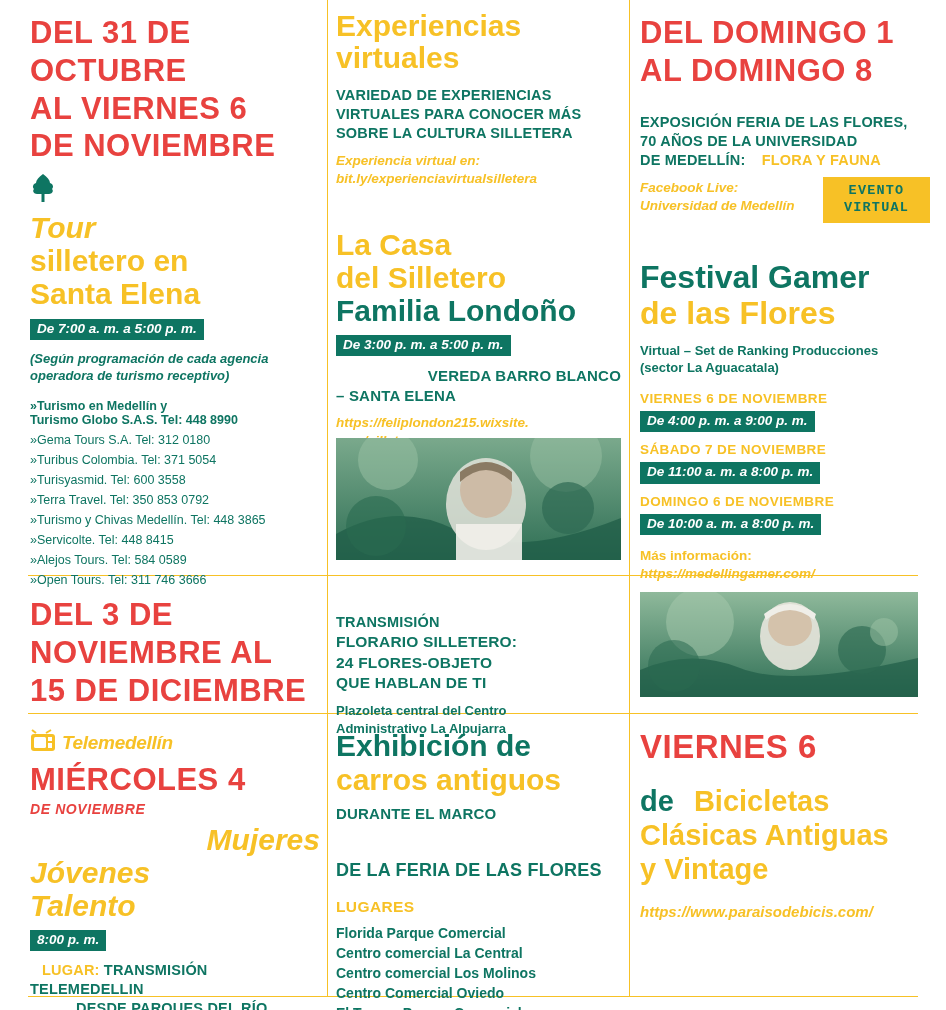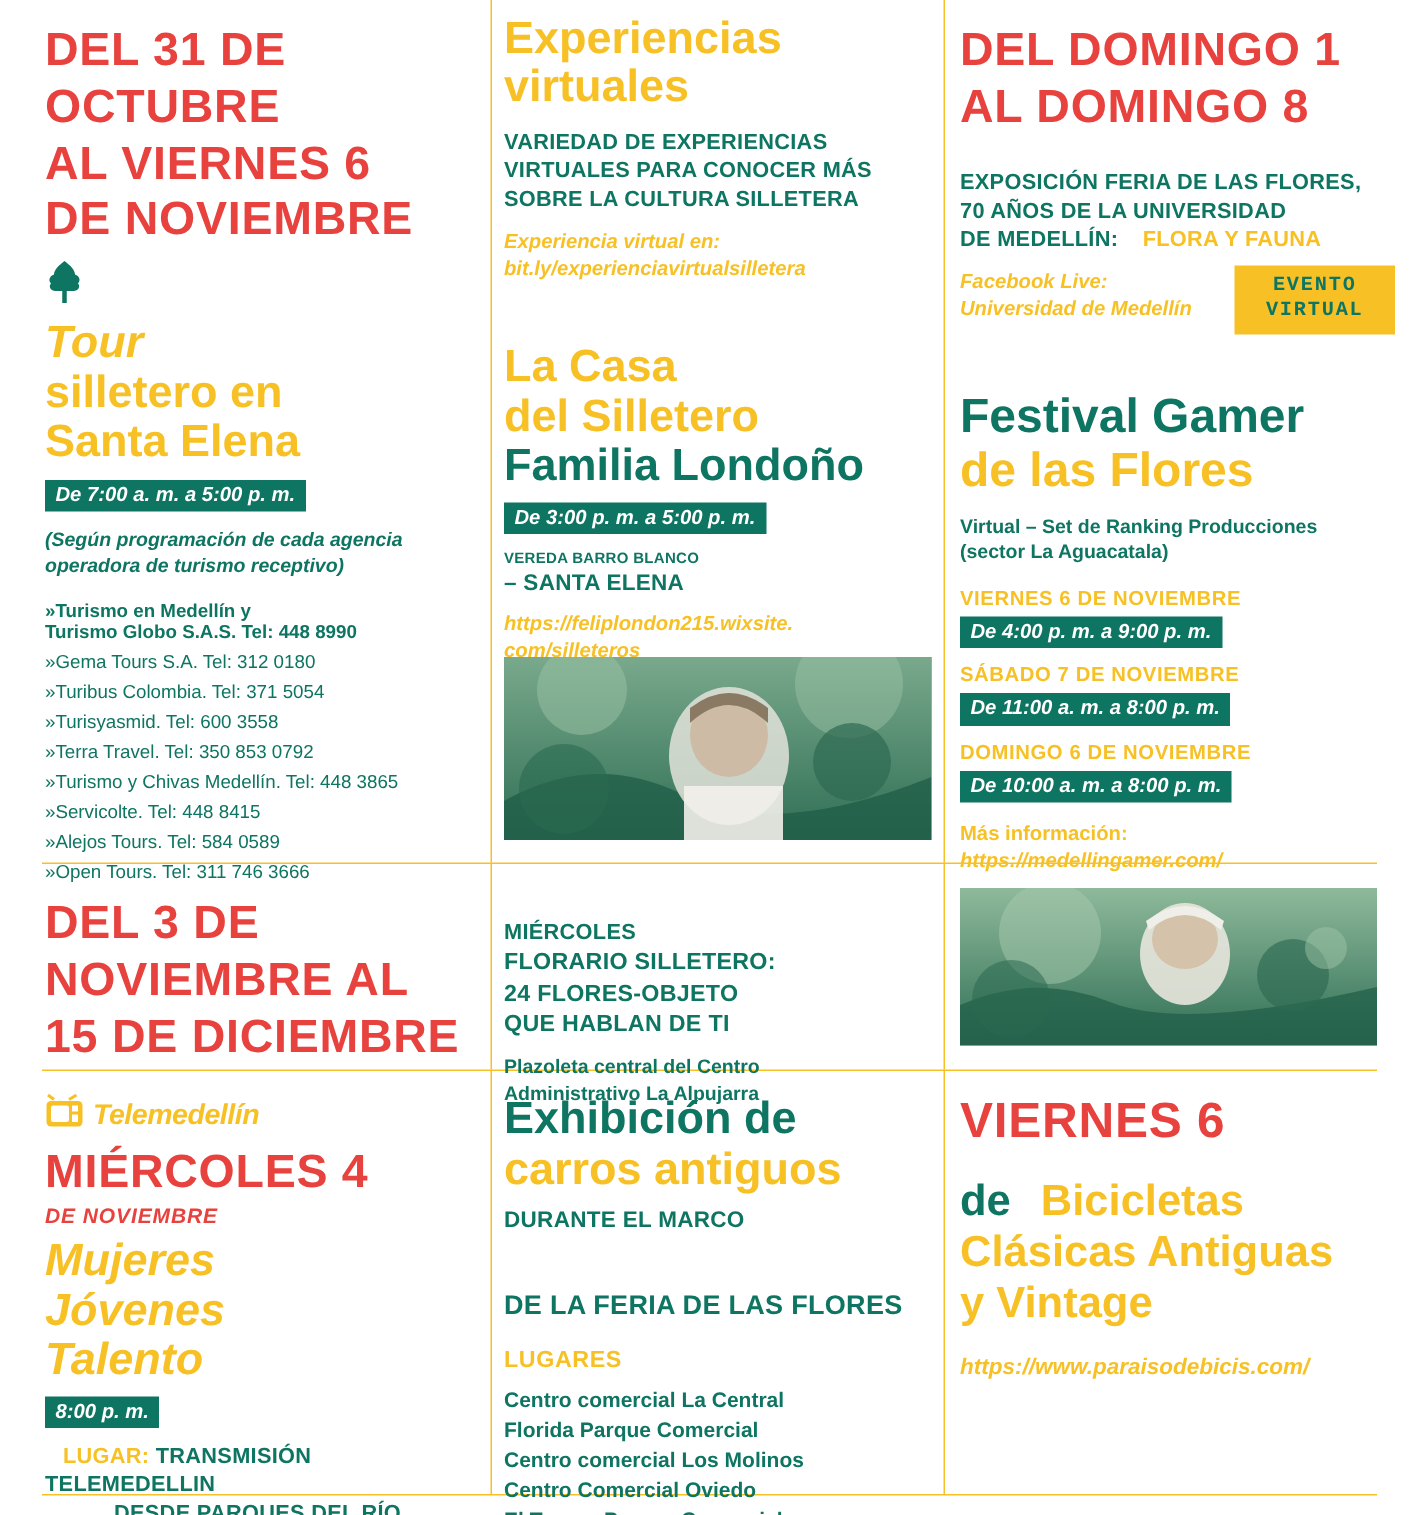--- a/index.html
+++ b/index.html
@@ -202,21 +202,21 @@
 
   <div class="col" style="left:336px; top:228px; width:285px;">
     <div class="hdr-yellow" style="font-size:30px; line-height:1.1;">La Casa</div>
     <div class="hdr-yellow" style="font-size:30px; line-height:1.1;">del Silletero</div>
     <div class="hdr-green" style="font-size:30px; line-height:1.1;">Familia Londoño</div>
 
     <div style="margin-top:8px;">
       <span class="chip">De 3:00 p. m. a 5:00 p. m.</span>
     </div>
 
-    <div class="sub-green" style="margin-top:10px; font-size:10px;">VEREDA BARRO BLANCO</div>
+    <div class="sub-green" style="margin-top:10px; font-size:15px;text-align:right;">VEREDA BARRO BLANCO</div>
     <div class="sub-green" style="font-size:15px;">– SANTA ELENA</div>
 
     <a class="link-yellow" style="margin-top:8px;" href="#">https://feliplondon215.wixsite.</a>
     <a class="link-yellow" href="#">com/silleteros</a>
   </div>
 
   <div class="photo" style="left:336px; top:438px; width:285px; height:122px;">
     <div class="ph-inner">
       <svg width="100%" height="100%" viewBox="0 0 285 122" preserveAspectRatio="none" xmlns="http://www.w3.org/2000/svg">
         <defs>
@@ -283,21 +283,21 @@
     <a class="link-yellow" href="#">https://medellingamer.com/</a>
   </div>
 
   <div class="col" style="left:30px; top:596px; width:290px;">
     <div class="hdr-red">DEL 3 DE</div>
     <div class="hdr-red">NOVIEMBRE AL</div>
     <div class="hdr-red">15 DE DICIEMBRE</div>
   </div>
 
   <div class="col" style="left:336px; top:613px; width:285px;">
-    <div class="sub-green">MIÉRCOLES</div>
+    <div class="sub-green">TRANSMISIÓN</div>
     <div class="sub-green" style="font-size:15.5px;">FLORARIO SILLETERO:</div>
     <div class="sub-green" style="font-size:15.5px;">24 FLORES-OBJETO</div>
     <div class="sub-green" style="font-size:15.5px;">QUE HABLAN DE TI</div>
     <div class="small-bold-green" style="margin-top:9px;">Plazoleta central del Centro</div>
     <div class="small-bold-green">Administrativo La Alpujarra</div>
   </div>
 
   <div class="photo" style="left:640px; top:592px; width:278px; height:105px;">
     <div class="ph-inner">
       <svg width="100%" height="100%" viewBox="0 0 278 105" preserveAspectRatio="none" xmlns="http://www.w3.org/2000/svg">
@@ -331,21 +331,21 @@
           <rect x="18" y="8" width="4" height="4" fill="#ffffff"></rect>
           <rect x="18" y="14" width="4" height="5" fill="#ffffff"></rect>
         </svg>
       </span>
       <span class="tm-word">Telemedellín</span>
     </div>
 
     <div class="hdr-red" style="margin-top:4px;">MIÉRCOLES 4</div>
     <div style="color:#e8423f; font-weight:bold; font-style:italic; font-size:14px; letter-spacing:0.6px; margin-top:2px;">DE NOVIEMBRE</div>
 
-    <div class="hdr-yellow ital" style="font-size:30px; margin-top:6px;">Mujeres</div>
+    <div class="hdr-yellow ital" style="font-size:30px; margin-top:6px;text-align:right;">Mujeres</div>
     <div class="hdr-yellow ital" style="font-size:30px;">Jóvenes</div>
     <div class="hdr-yellow ital" style="font-size:30px;">Talento</div>
 
     <div style="margin-top:8px;">
       <span class="chip">8:00 p. m.</span>
     </div>
 
     <div class="sub-green" style="margin-top:10px;">
       <span class="yellow">LUGAR:</span>
       <span>TRANSMISIÓN TELEMEDELLIN</span>
@@ -356,22 +356,22 @@
   <div class="col" style="left:336px; top:729px; width:285px;">
     <div class="hdr-green" style="font-size:30px; line-height:1.14;">Exhibición de</div>
     <div class="hdr-yellow" style="font-size:30px; line-height:1.14;">carros antiguos</div>
 
     <div class="sub-green" style="margin-top:7px; font-size:15px;">DURANTE EL MARCO</div>
     <div class="sub-green" style="font-size:18px;margin-top:35px;">DE LA FERIA DE LAS FLORES</div>
 
     <div class="link-yellow" style="margin-top:14px; font-style:normal; font-size:15.5px; letter-spacing:0.4px;">LUGARES</div>
 
     <div style="margin-top:5px;">
+      <div class="small-bold-green" style="font-size:14px; line-height:1.44;">Florida Parque Comercial</div>
       <div class="small-bold-green" style="font-size:14px; line-height:1.44;">Centro comercial La Central</div>
-      <div class="small-bold-green" style="font-size:14px; line-height:1.44;">Florida Parque Comercial</div>
       <div class="small-bold-green" style="font-size:14px; line-height:1.44;">Centro comercial Los Molinos</div>
       <div class="small-bold-green" style="font-size:14px; line-height:1.44;">Centro Comercial Oviedo</div>
       <div class="small-bold-green" style="font-size:14px; line-height:1.44;">El Tesoro Parque Comercial</div>
     </div>
   </div>
 
   <div class="col" style="left:640px; top:727px; width:295px;">
     <div class="hdr-red" style="font-size:33px;">VIERNES 6</div>
 
     <div class="hdr-green" style="font-size:29px; line-height:1.16; margin-top:18px;"></div>

